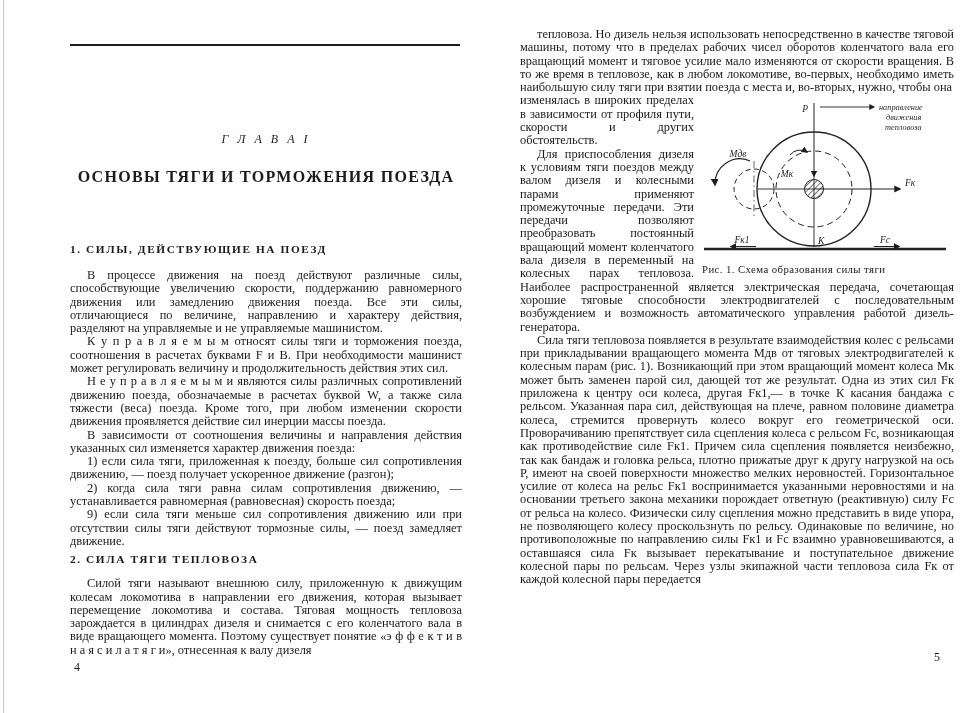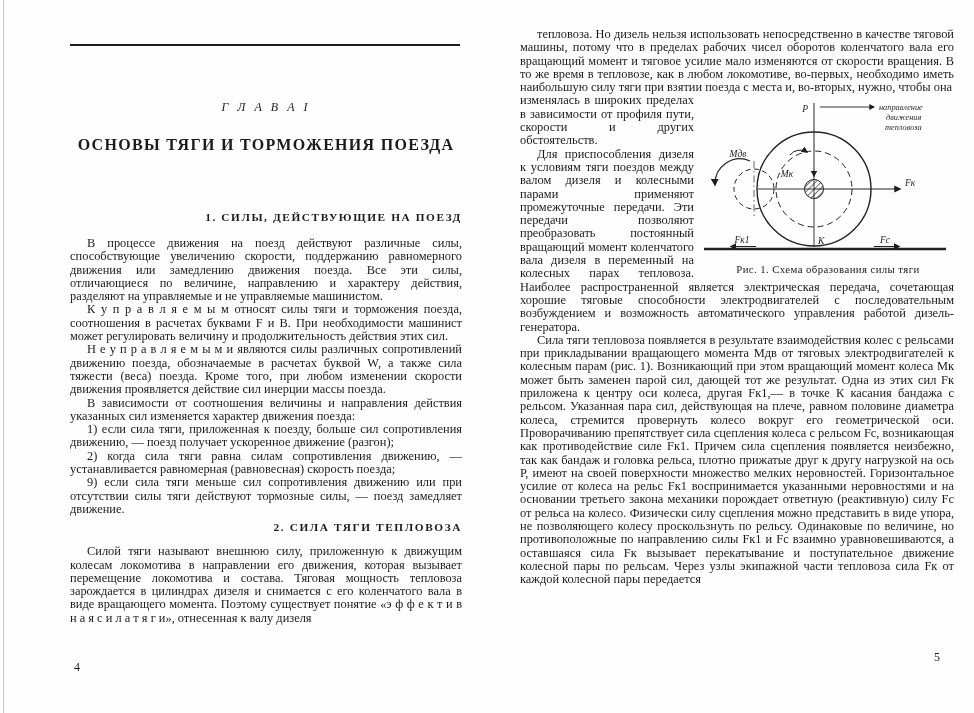--- a/index.html
+++ b/index.html
@@ -3,30 +3,30 @@
 <meta charset="utf-8">
 <style>
   html,body{margin:0;padding:0;background:#ffffff;}
   .screen{position:relative;width:974px;height:713px;background:#fefefe;overflow:hidden;
           font-family:"Liberation Serif", serif;color:#1b1b1b;}
   .edge-line{position:absolute;left:3px;top:0;width:1px;height:713px;background:#c9c9c9;}
   .page{position:absolute;}
   .page-left{left:70px;top:44px;width:392px;}
   .page-right{left:520px;top:28px;width:434px;}
   .top-rule{height:2px;background:#1d1d1d;width:390px;}
-  .chapter-label{margin-top:54px;text-align:center;font-style:italic;font-size:12px;letter-spacing:3px;}
+  .chapter-label{margin-top:86px;text-align:center;font-style:italic;font-size:12px;letter-spacing:3px;}
   .chapter-title{margin:21px 0 0;text-align:center;font-size:16px;font-weight:bold;letter-spacing:1.3px;}
-  .section-heading{text-align:right;font-size:11.3px;font-weight:bold;letter-spacing:1.6px;}
+  .section-heading{text-align:left;font-size:11.3px;font-weight:bold;letter-spacing:1.6px;}
   .sh1{margin:57px 0 14px;}
   .sh2{margin:5px 0 12px;}
   p.body{margin:0;font-size:12.4px;line-height:13.3px;text-align:justify;}
   p.ind{text-indent:17px;}
   .fig{float:right;width:252px;margin:3px 0 3px 8px;}
   .fig svg{display:block;}
-  .fig-caption{text-align:center;font-size:10.8px;letter-spacing:0.4px;margin-top:4px;}
+  .fig-caption{font-size:10.8px;letter-spacing:0.4px;margin-top:4px;}
   .pnum{position:absolute;font-size:12px;}
   .pnum-left{left:74px;top:660px;}
   .pnum-right{left:934px;top:650px;}
   .flbl{font-style:italic;font-size:9.5px;fill:#1d1d1d;font-family:"Liberation Serif",serif;}
   .dlbl{font-style:italic;font-size:8.3px;fill:#2a2a2a;font-family:"Liberation Serif",serif;}
   .ln{stroke:#222;fill:none;}
 </style>
 </head>
 <body>
 

